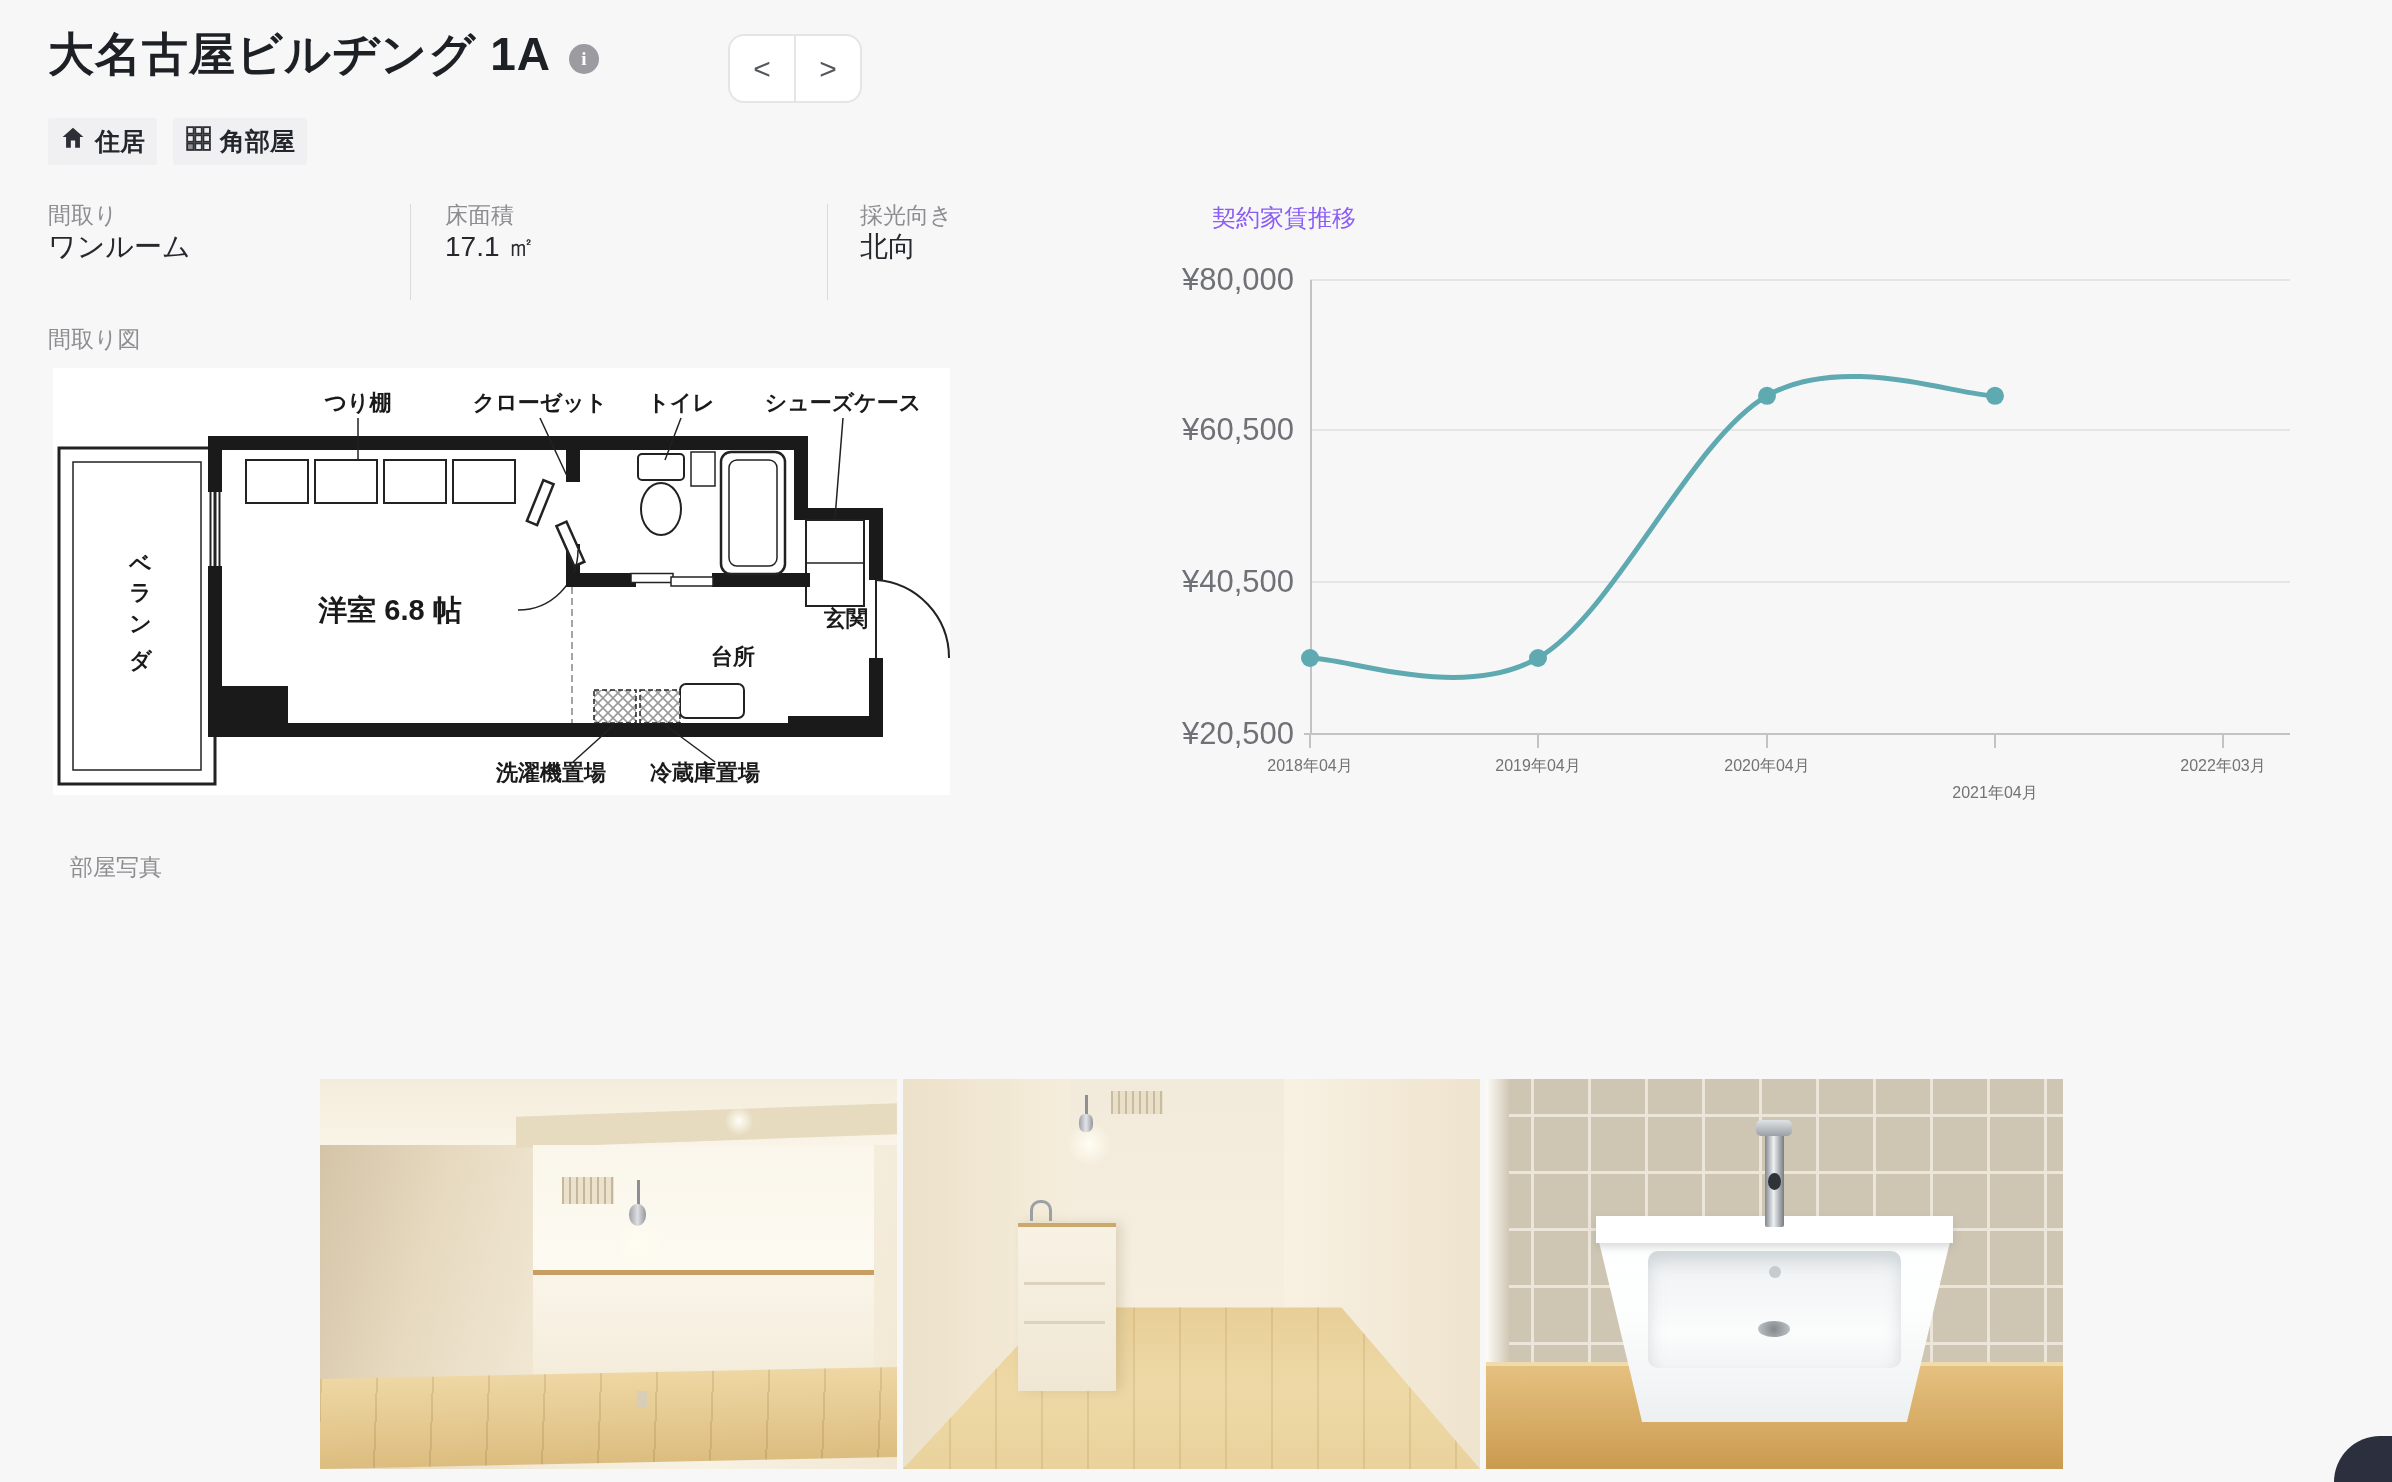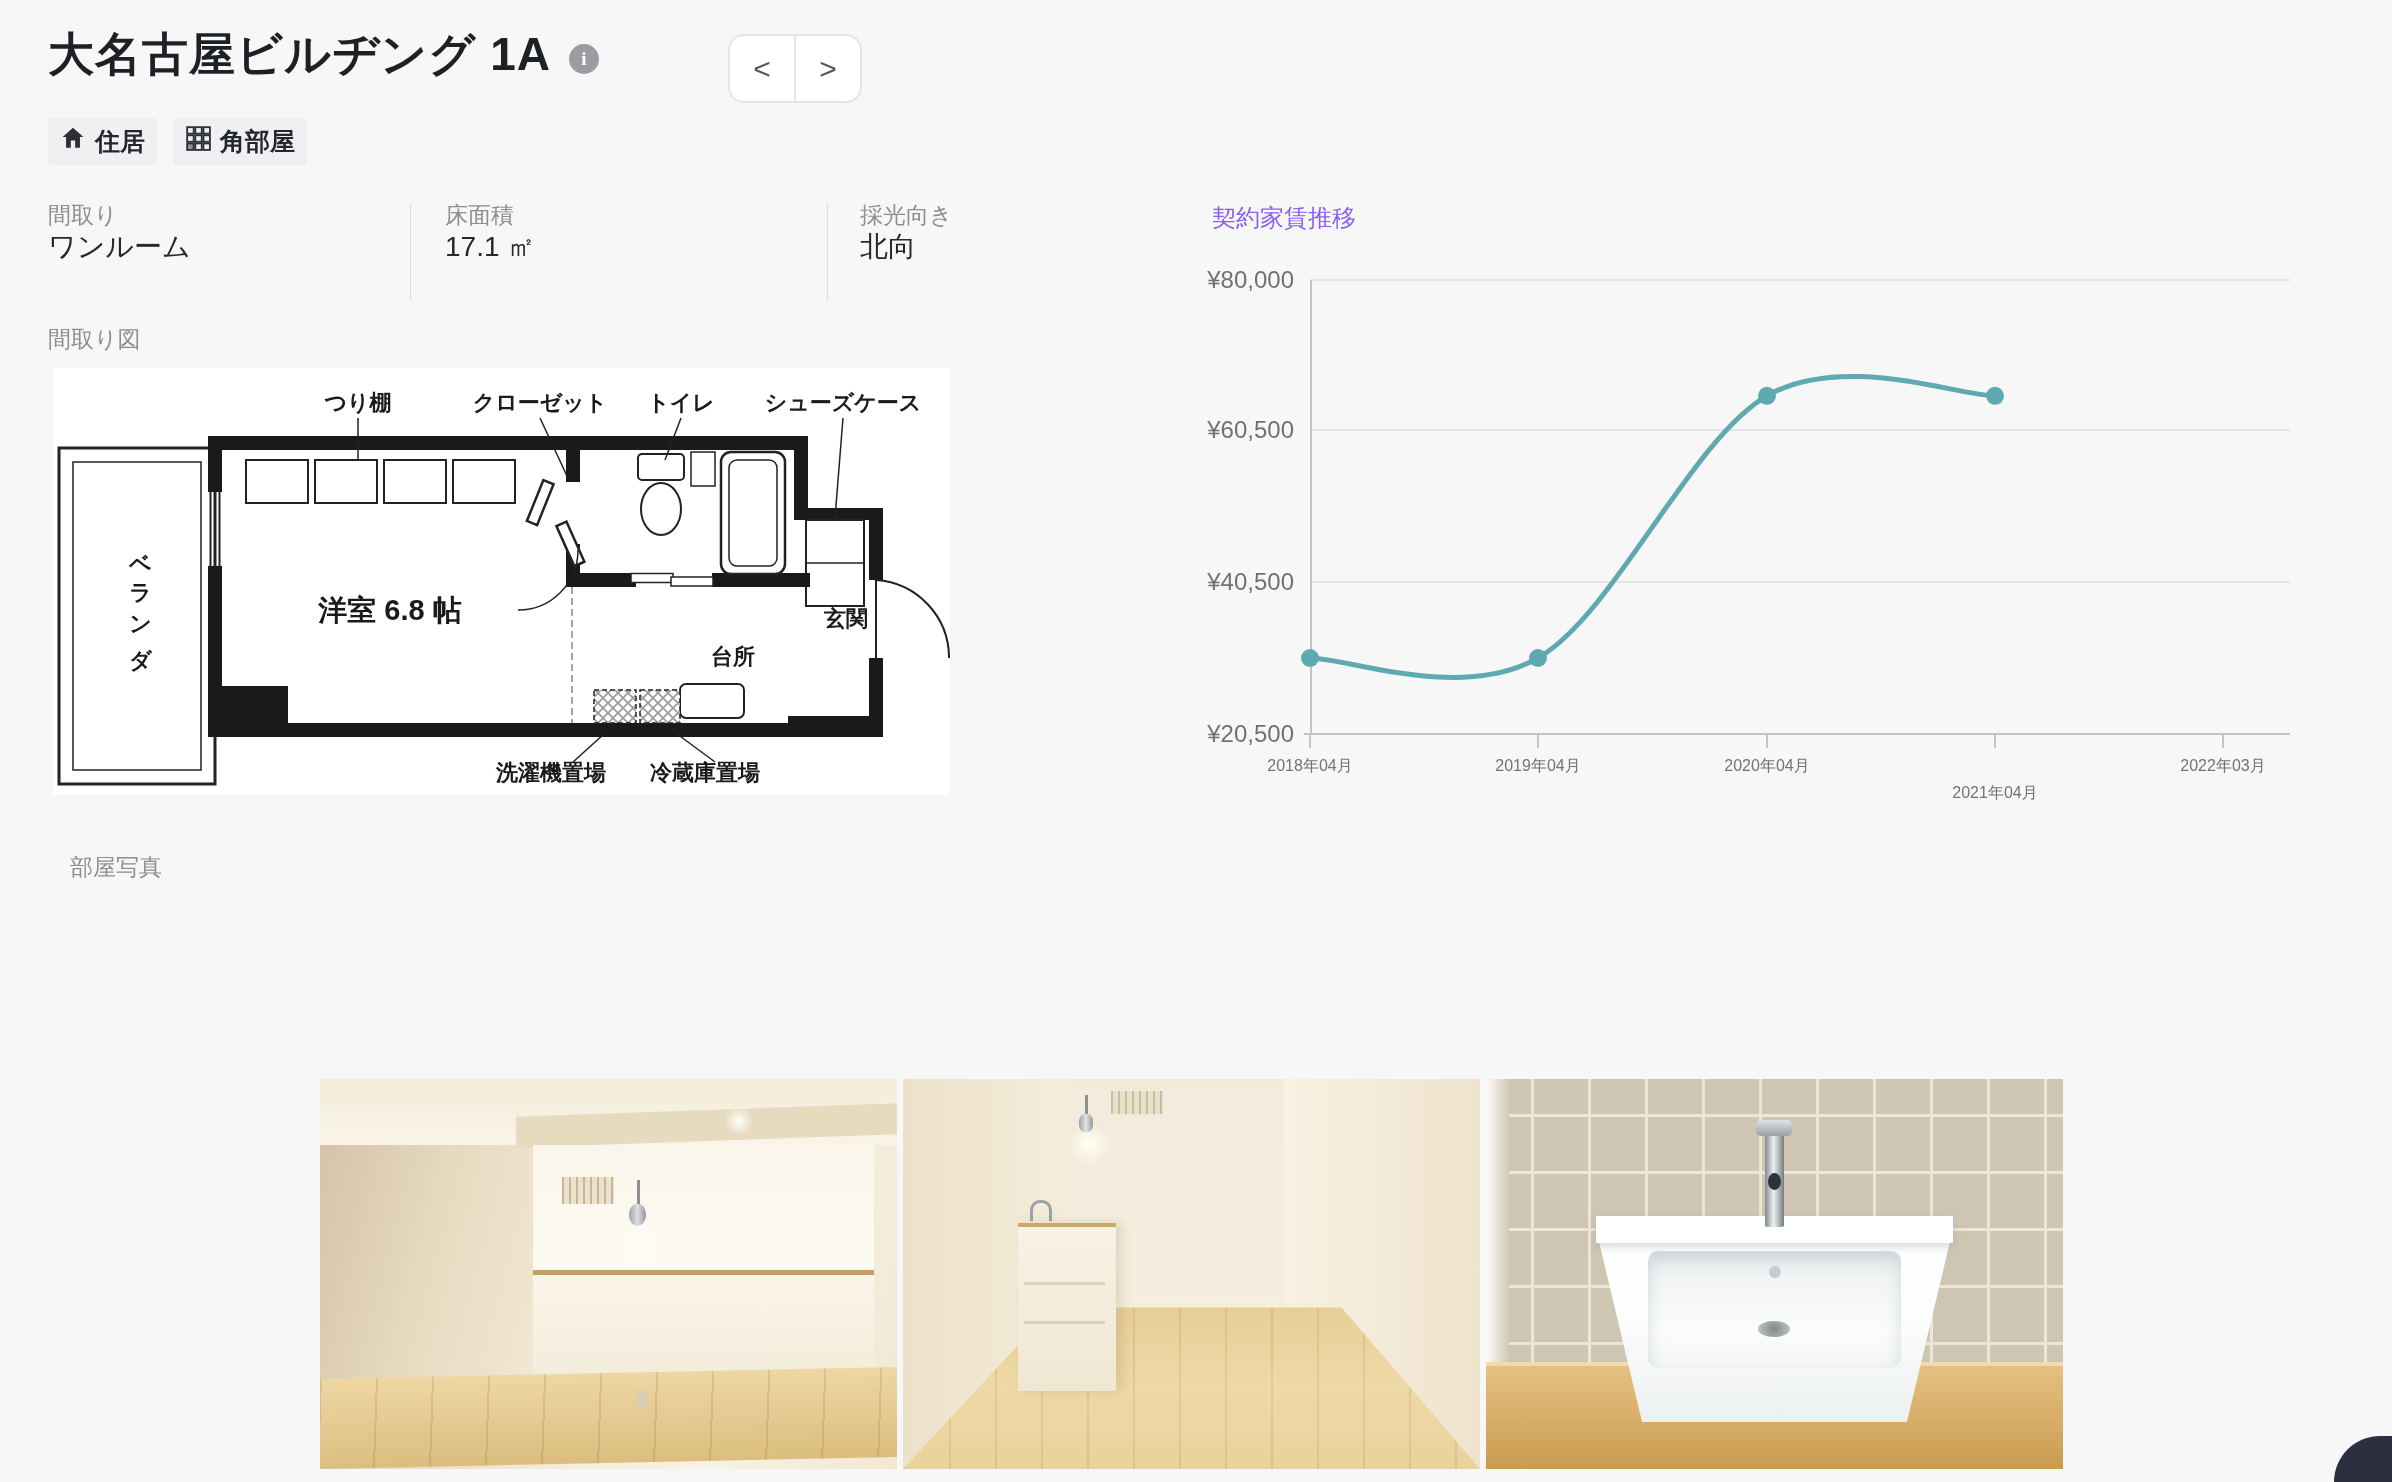--- a/index.html
+++ b/index.html
@@ -34,21 +34,21 @@
   
   .floorplan-box{position:absolute;left:53px;top:368px;width:897px;height:427px;background:#ffffff;}
   .floorplan-box svg{display:block;width:100%;height:100%;}
   .fp-label{font-size:22px;font-weight:700;fill:#1a1a1a;}
   .fp-room-label{font-size:29px;font-weight:700;fill:#1a1a1a;}
   
   .chart-wrap{position:absolute;left:1150px;top:180px;width:1180px;height:660px;}
   .chart-title{position:absolute;left:46px;top:22px;font-size:24px;color:#8b5cf6;margin-left:16px;}
   .chart-plot{position:absolute;left:160px;top:100px;width:980px;height:500px;overflow:visible;}
   .ytick{position:absolute;left:0;width:144px;height:30px;line-height:30px;
-    text-align:right;font-size:24px;color:#707176;}
+    text-align:right;font-size:31px;color:#707176;}
   .xtick{position:absolute;top:576px;transform:translateX(-50%);font-size:16px;color:#737373;white-space:nowrap;}
   
   .photos{position:absolute;left:320px;top:1079px;display:flex;gap:6px;}
   .photo{position:relative;width:577px;height:390px;overflow:hidden;cursor:pointer;background:#f3ead8;}
   .photo *{position:absolute;}
   
   .p1-wall{inset:0;background:linear-gradient(105deg,#d2c1a4 0%,#e6d9bf 22%,#f4ecda 50%,#f8f2e4 72%,#f1e7d2 100%);}
   .p1-ceiling{left:0;right:0;top:0;height:17%;background:linear-gradient(180deg,#f4ecdb,#f9f4e7);}
   .p1-beam{left:34%;right:0;top:8%;height:8%;background:#e6dabf;transform:skewY(-2deg);}
   .p1-open{left:37%;right:4%;top:17%;height:32%;background:linear-gradient(180deg,#faf6eb,#fdfaf2);}

